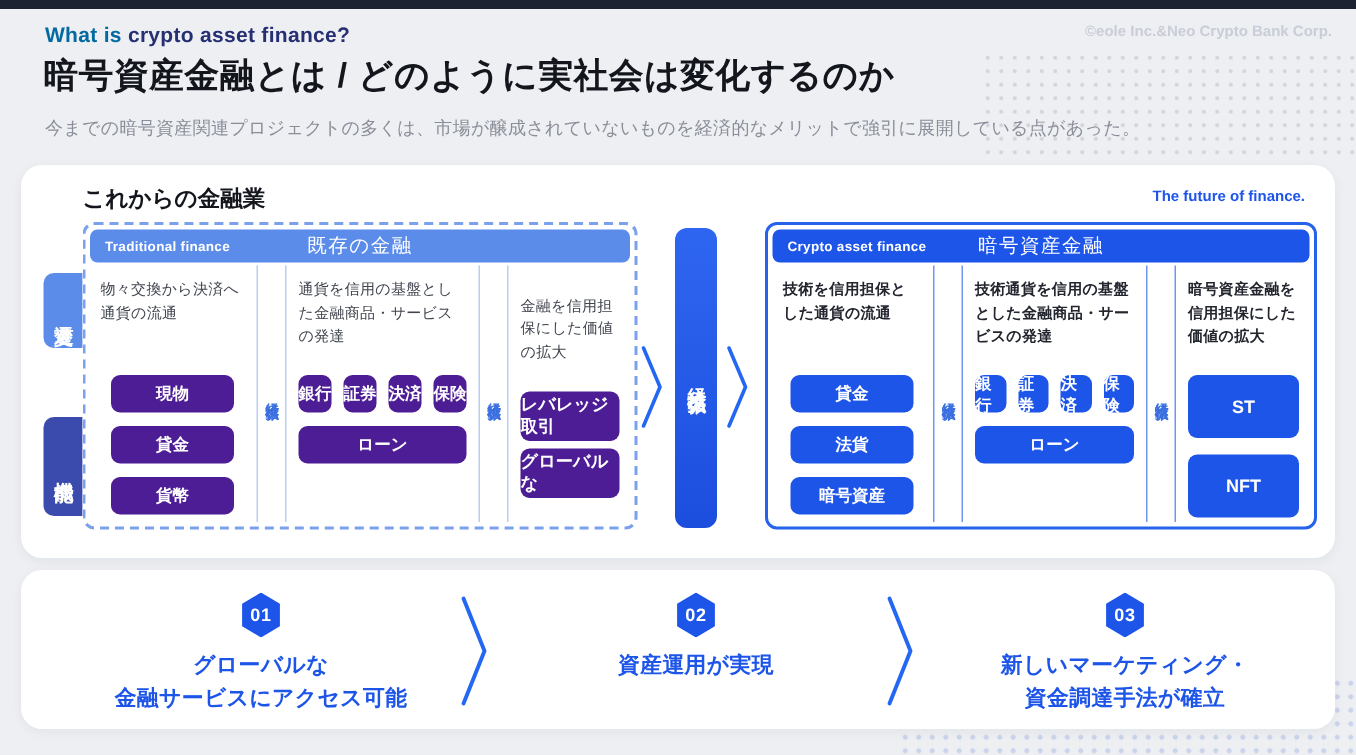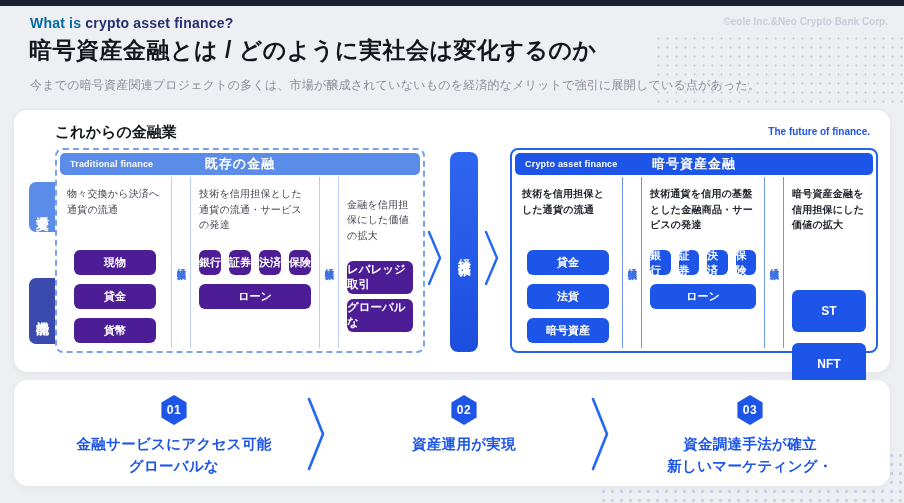--- a/index.html
+++ b/index.html
@@ -50,29 +50,29 @@
     position:absolute; left:496px; top:38px; width:368px; height:205px;
     border:2px solid #2563eb; border-radius:8px; background:#fff;
   }
   .sec-header {
     position:absolute; left:3px; right:3px; top:3px; height:22px;
     border-radius:5px; display:flex; align-items:center;
   }
   .trad-h { background:#5b8cea; }
   .crypto-h { background:#1d55e8; }
   .sec-tag { position:relative; z-index:2; font-size:9px; font-weight:bold; color:#fff; margin-left:10px; letter-spacing:.2px; }
-  .sec-title { position:absolute; left:0; right:0; text-align:center; font-size:13px; font-weight:700; color:#fff; letter-spacing:1px; }
+  .sec-title { position:absolute; left:0; right:0; text-align:center; font-size:13px; font-weight:400; color:#fff; letter-spacing:1px; }
   .sec-body { position:absolute; left:2px; right:2px; top:27px; bottom:3px; display:flex; }
   .fin-col { padding:9px 8px 6px; display:flex; flex-direction:column; }
   .trad-box .col-1 { width:112px; }
   .trad-box .col-2 { width:128px; }
   .trad-box .col-3 { flex:1;justify-content:center; }
   .crypto-box .col-1 { width:108px; }
   .crypto-box .col-2 { width:122px; }
-  .crypto-box .col-3 { flex:1;gap:40px; }
+  .crypto-box .col-3 { flex:1; }
   .sep {
     width:20px; border-left:1px solid #b9cdf4; border-right:1px solid #b9cdf4;
     display:flex; align-items:center; justify-content:center;
   }
   .crypto-box .sep { border-left-color:#6f97ef; border-right-color:#6f97ef; }
   .sep-label { font-size:9px; font-weight:bold; color:#3b6fe0; letter-spacing:1px; }
   .desc { font-size:10px; color:#41454f; line-height:1.55; min-height:64px; letter-spacing:.2px; }
   .crypto-box .desc { font-weight:bold; color:#23262e; }
   .chip {
     background:#4c1d95; color:#fff; font-weight:bold; font-size:11px;
@@ -144,21 +144,21 @@
           <div class="stack">
             <div class="chip">現物</div>
             <div class="chip">貸金</div>
             <div class="chip">貨幣</div>
           </div>
         </div>
         <div class="sep">
           <div class="sep-label vtext">経済拡張</div>
         </div>
         <div class="fin-col col-2">
-          <div class="desc">技術を信用担保とした通貨の流通・サービスの発達</div>
+          <div class="desc">通貨を信用の基盤とした金融商品・サービスの発達</div>
           <div class="grid2">
             <div class="chip">銀行</div>
             <div class="chip">証券</div>
             <div class="chip">決済</div>
             <div class="chip">保険</div>
             <div class="chip wide">ローン</div>
           </div>
         </div>
         <div class="sep">
           <div class="sep-label vtext">経済拡張</div>
@@ -221,37 +221,37 @@
           </div>
         </div>
       </div>
     </div>
   </div>
 
   <div class="bottom-card">
     <div class="benefit b1">
       <div class="hex">01</div>
       <div class="benefit-text">
+        <div>グローバルな</div>
         <div>金融サービスにアクセス可能</div>
-        <div>グローバルな</div>
       </div>
     </div>
     <svg class="chev bchev-1" width="20" height="74" viewBox="0 0 20 74">
         <polyline points="3,2 17,37 3,72" fill="none" stroke="#2467f2" stroke-width="2.6" stroke-linecap="round" stroke-linejoin="round"></polyline>
       </svg>
     <div class="benefit b2">
       <div class="hex">02</div>
       <div class="benefit-text">
         <div>資産運用が実現</div>
       </div>
     </div>
     <svg class="chev bchev-2" width="20" height="74" viewBox="0 0 20 74">
         <polyline points="3,2 17,37 3,72" fill="none" stroke="#2467f2" stroke-width="2.6" stroke-linecap="round" stroke-linejoin="round"></polyline>
       </svg>
     <div class="benefit b3">
       <div class="hex">03</div>
       <div class="benefit-text">
+        <div>新しいマーケティング・</div>
         <div>資金調達手法が確立</div>
-        <div>新しいマーケティング・</div>
       </div>
     </div>
   </div>
 </div>
 
 </body></html>

